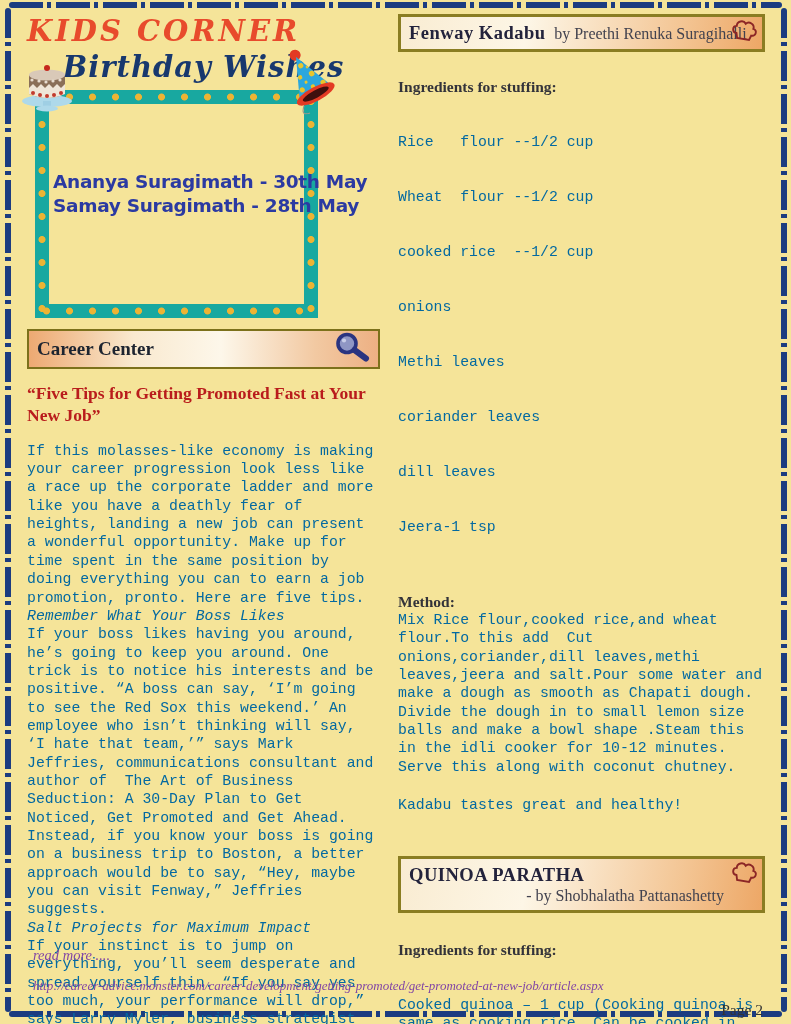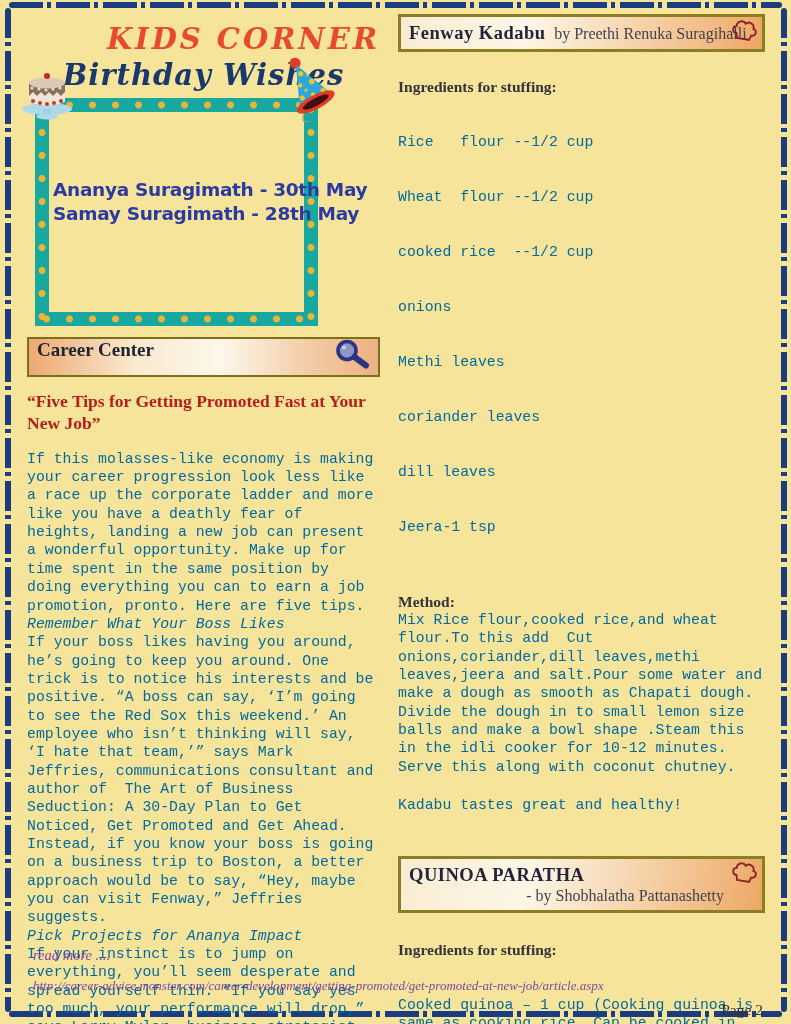--- a/index.html
+++ b/index.html
@@ -17,41 +17,41 @@
   .b-left { left:5px; top:8px; bottom:12px; }
   .b-right { right:4px; top:8px; bottom:12px; }
 
   .col { position:absolute; top:14px; }
   .col-left  { left:27px;  width:353px; }
   .col-right { left:398px; width:367px; }
 
   .body-text { font-size:14.8px; line-height:1.24; color:#0369a1; white-space:pre-wrap;font-family:Liberation Mono, monospace; }
 
   
-  .kids-title { text-align:right; font-family:"DejaVu Serif", serif; font-style:italic; font-weight:bold;
-    color:#e84b2c; font-size:29px; letter-spacing:3px; margin-top:8px; }
+  .kids-title { text-align:left; font-family:"DejaVu Serif", serif; font-style:italic; font-weight:bold;
+    color:#e84b2c; font-size:29px; letter-spacing:3px; }
   .bw-title { text-align:center; font-family:"DejaVu Serif", serif; font-style:italic; font-weight:bold;
     color:#18386e; font-size:29px; letter-spacing:1px; margin-top:2px; }
 
   .frame { position:relative; width:283px; height:228px; margin:6px 0 0 8px; background:#18a8a0; }
   .frame-inner { position:absolute; inset:14px; background:#f5e499; }
   .dots-h { position:absolute; left:0; right:0; height:14px;
     background-image:radial-gradient(circle at 11.5px 7px, #ecb434 3.1px, transparent 3.9px); background-size:23px 14px; }
   .dots-v { position:absolute; top:0; bottom:0; width:14px;
     background-image:radial-gradient(circle at 7px 11.5px, #ecb434 3.1px, transparent 3.9px); background-size:14px 23px; }
   .dt { top:0; } .db { bottom:0; } .dl { left:0; } .dr { right:0; }
 
   .bday-names { position:absolute; left:18px; top:80px; font-family:"DejaVu Sans", sans-serif;
     font-weight:bold; font-size:18.5px; letter-spacing:-0.3px; color:#2b3aa2; line-height:1.3; white-space:nowrap; }
 
   .cake { position:absolute; left:-16px; top:-30px; }
   .hat  { position:absolute; right:-20px; top:-46px; transform:rotate(-6deg); }
 
   
-  .career-bar { margin-top:11px; height:40px; border:2px solid #7c711b; display:flex; 
+  .career-bar { margin-top:11px; height:40px; border:2px solid #7c711b; display:flex; align-items:center;
     justify-content:space-between; padding:0 8px;
     background:linear-gradient(90deg,#eda972 0%,#f9e9cf 30%,#fdf7ea 55%,#f2c9a2 82%,#edb083 100%); }
   .career-bar .label { font-weight:bold; font-size:19px; color:#1d2430; }
 
   .recipe-box { position:relative; border:3px solid #8a7d22; padding:6px 10px 5px 8px;
     background:linear-gradient(100deg,#f9ecd2 0%,#fdf6e6 35%,#f3c492 78%,#eda766 100%); }
   .recipe-box .title-line { font-size:18.5px; color:#23233c; }
   .recipe-box .r-title { font-weight:bold; letter-spacing:0.5px; }
   .recipe-box .r-by { font-size:16px; color:#42424f; }
   .recipe-box .byline2 { text-align:right; font-size:16px; color:#42424f; margin-top:1px; padding-right:28px; }
@@ -156,21 +156,21 @@
           <line x1="20.5" y1="18" x2="32" y2="26.5" stroke="#2a3480" stroke-width="6" stroke-linecap="round"></line>
         </svg>
       </span>
     </div>
 
     <div class="article-title">“Five Tips for Getting Promoted Fast at Your New Job”</div>
 
     <div class="body-text para">If this molasses-like economy is making your career progression look less like a race up the corporate ladder and more like you have a deathly fear of heights, landing a new job can present a wonderful opportunity. Make up for time spent in the same position by doing everything you can to earn a job promotion, pronto. Here are five tips.</div>
     <div class="body-text subhead">Remember What Your Boss Likes</div>
     <div class="body-text">If your boss likes having you around, he’s going to keep you around. One trick is to notice his interests and be positive. “A boss can say, ‘I’m going to see the Red Sox this weekend.’ An employee who isn’t thinking will say, ‘I hate that team,’” says Mark Jeffries, communications consultant and author of  The Art of Business Seduction: A 30-Day Plan to Get Noticed, Get Promoted and Get Ahead. Instead, if you know your boss is going on a business trip to Boston, a better approach would be to say, “Hey, maybe you can visit Fenway,” Jeffries suggests.</div>
-    <div class="body-text subhead">Pick Projects for Ananya Impact</div>
+    <div class="body-text subhead">Salt Projects for Maximum Impact</div>
     <div class="body-text">If your instinct is to jump on everything, you’ll seem desperate and spread yourself thin. “If you say yes too much, your performance will drop,” says Larry Myler, business strategist and author of Indispensable by Monday: Learn the Profit-Producing Behaviors That Will Help Your Company and Yourself. “If you say no, you don’t look like a team player.” Find out what opportunities are most profitable -- and visible -- for the company and snag those.</div>
   </div>
 
   <div class="col col-right">
 
     <div class="recipe-box">
       <div class="title-line">
         <span class="r-title">Fenway Kadabu</span>
         <span class="r-by">&nbsp;</span><span class="r-by">by  Preethi Renuka Suragihalli</span>
       </div>

